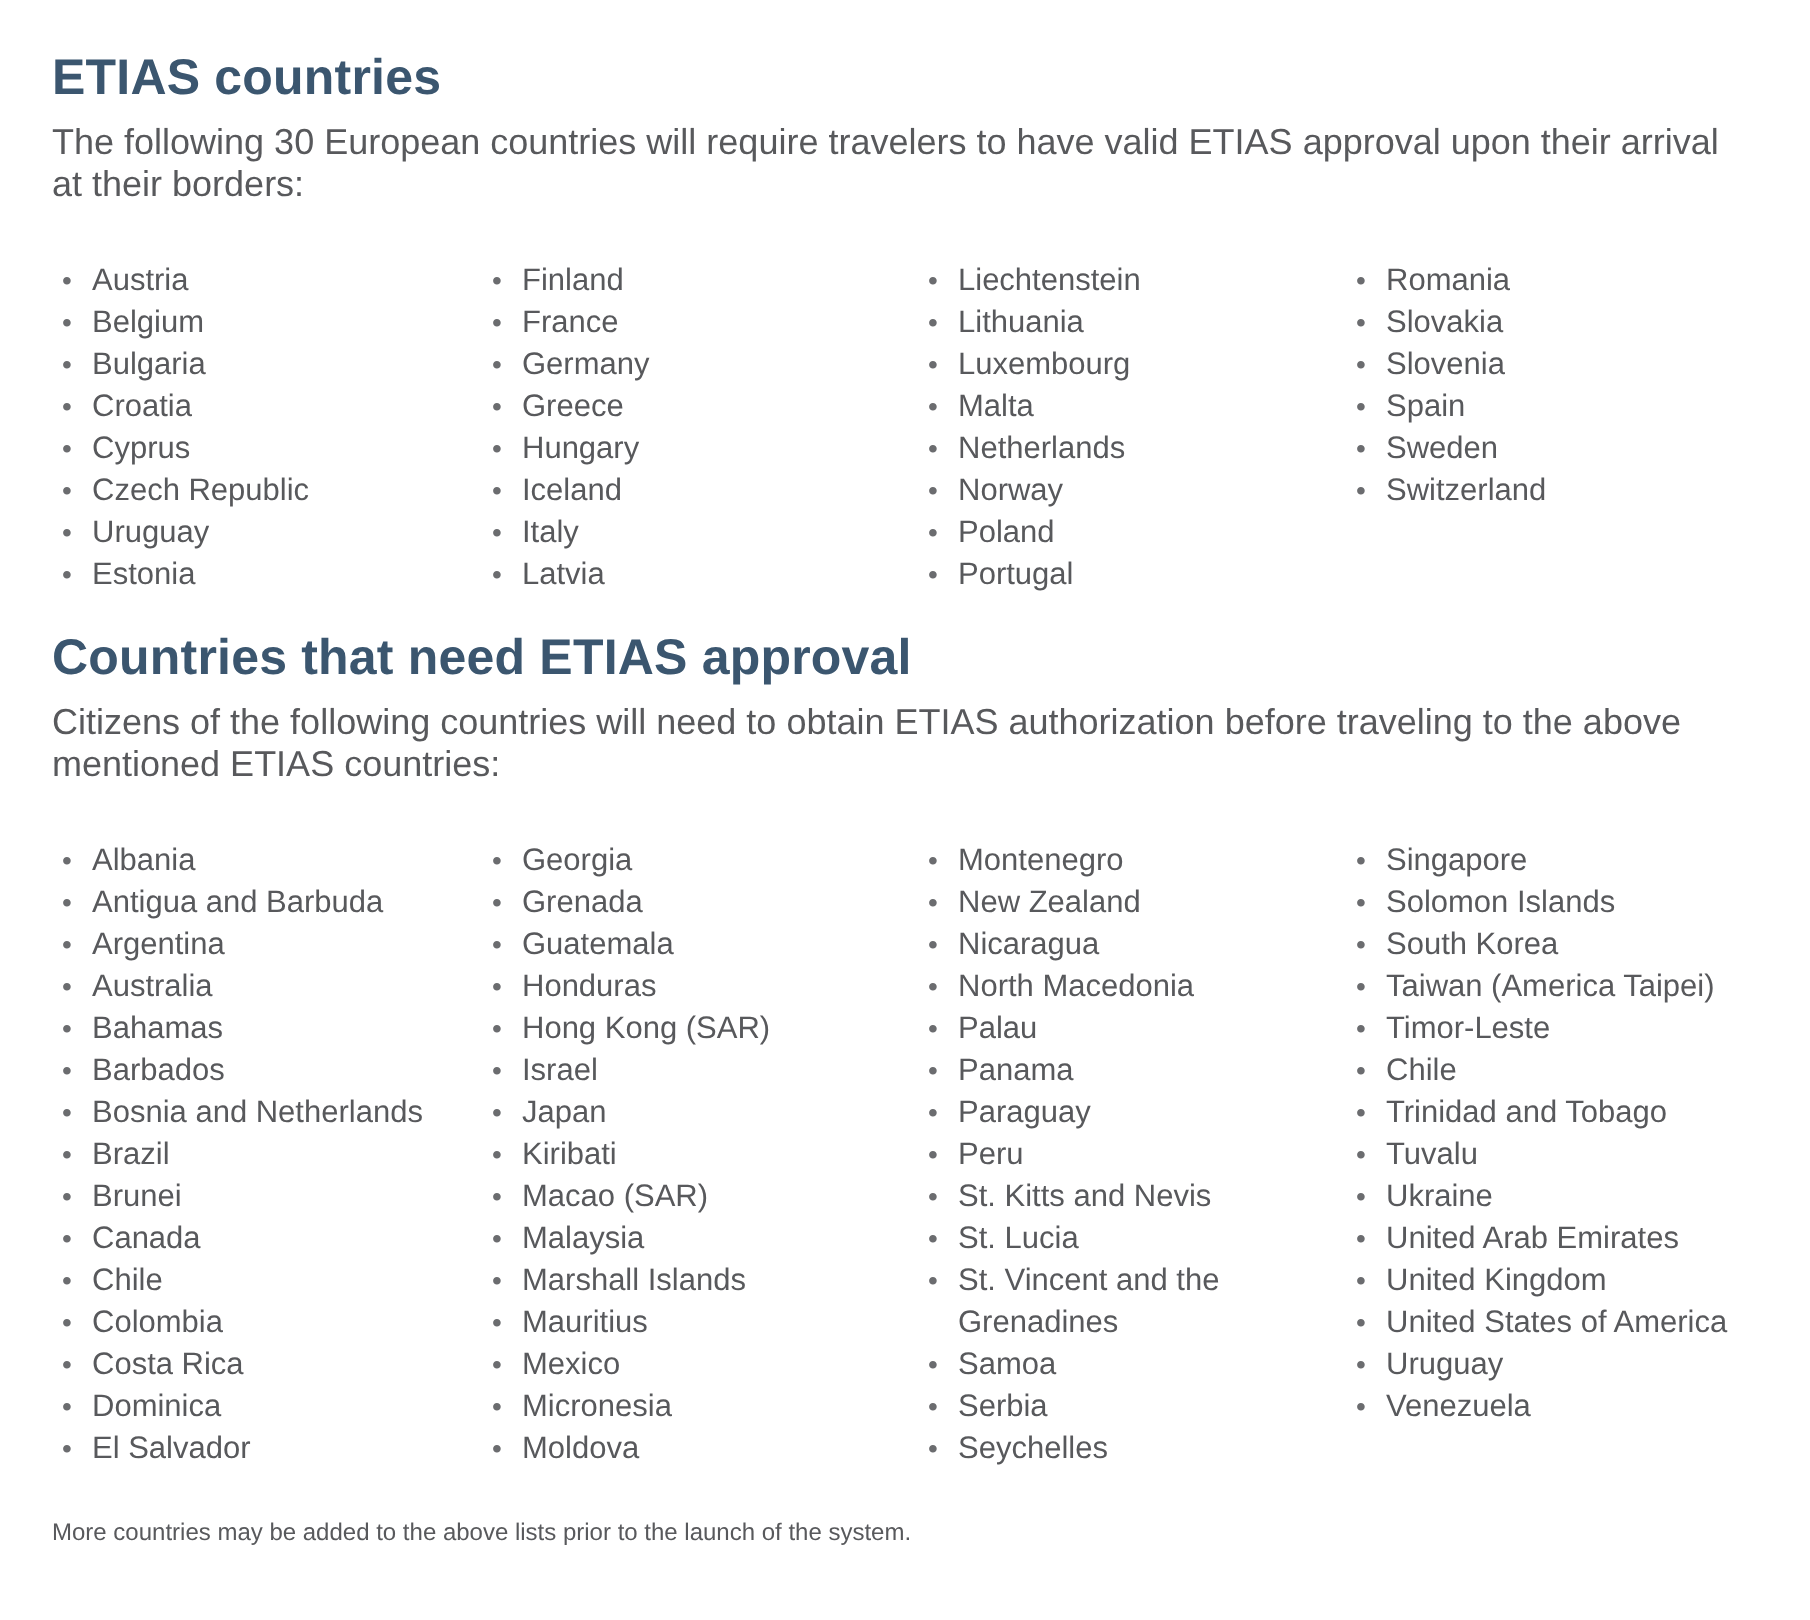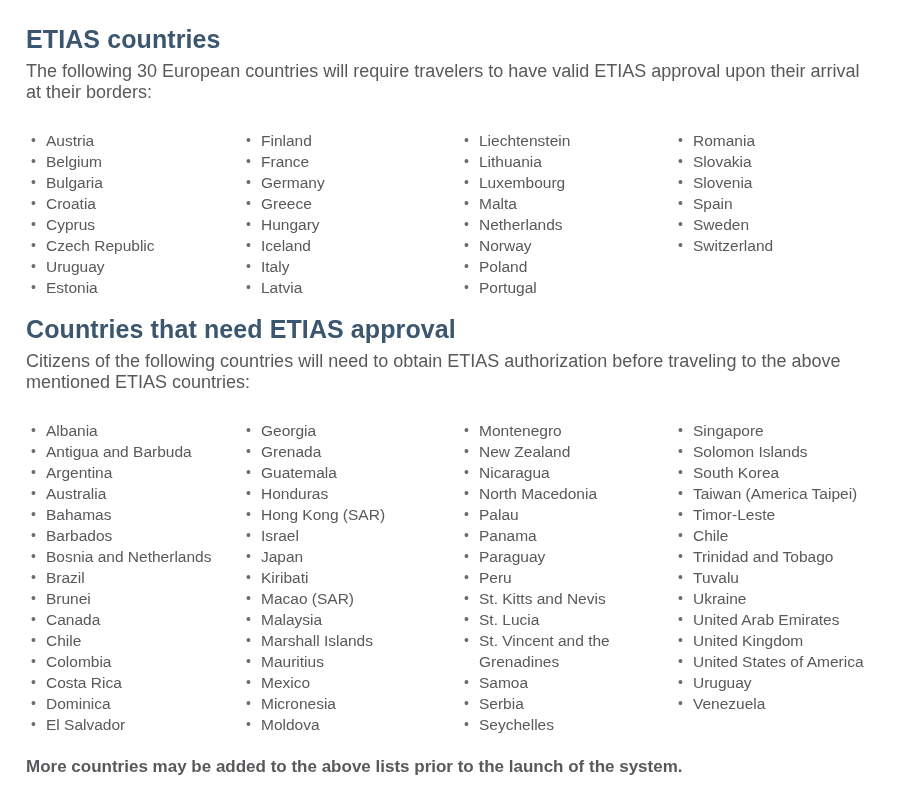--- a/index.html
+++ b/index.html
@@ -61,24 +61,23 @@
     line-height: 21px;
     color: var(--bullet-color, #6b6c6f);
     user-select: none;
   }
   .item-text {
     flex: 1 1 auto;
     padding-right: 8px;
   }
   .footer-note {
     margin: 21px 0 0 0;
-    font-size: 17px;
+    font-size: 12px;
     line-height: 21px;
     color: var(--text-color, #58595c);
-    font-weight: bold;
   }
 </style>
 </head>
 <body>
 
 <div class="page">
 
   <section>
     <h2 class="section-title">ETIAS countries</h2>
     <p class="section-intro">The following 30 European countries will require travelers to have valid ETIAS approval upon their arrival at their borders:</p>

